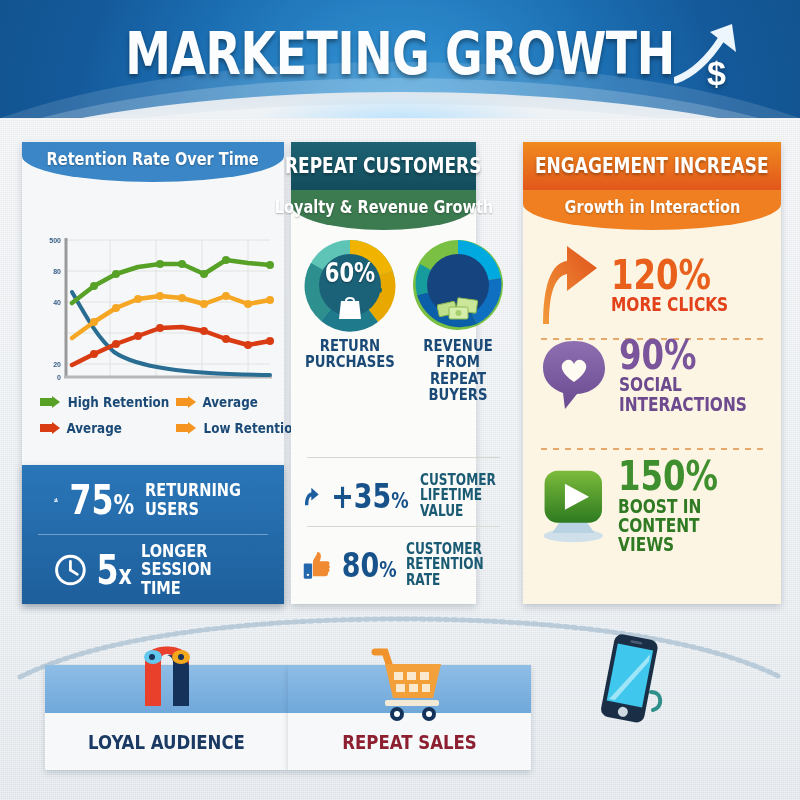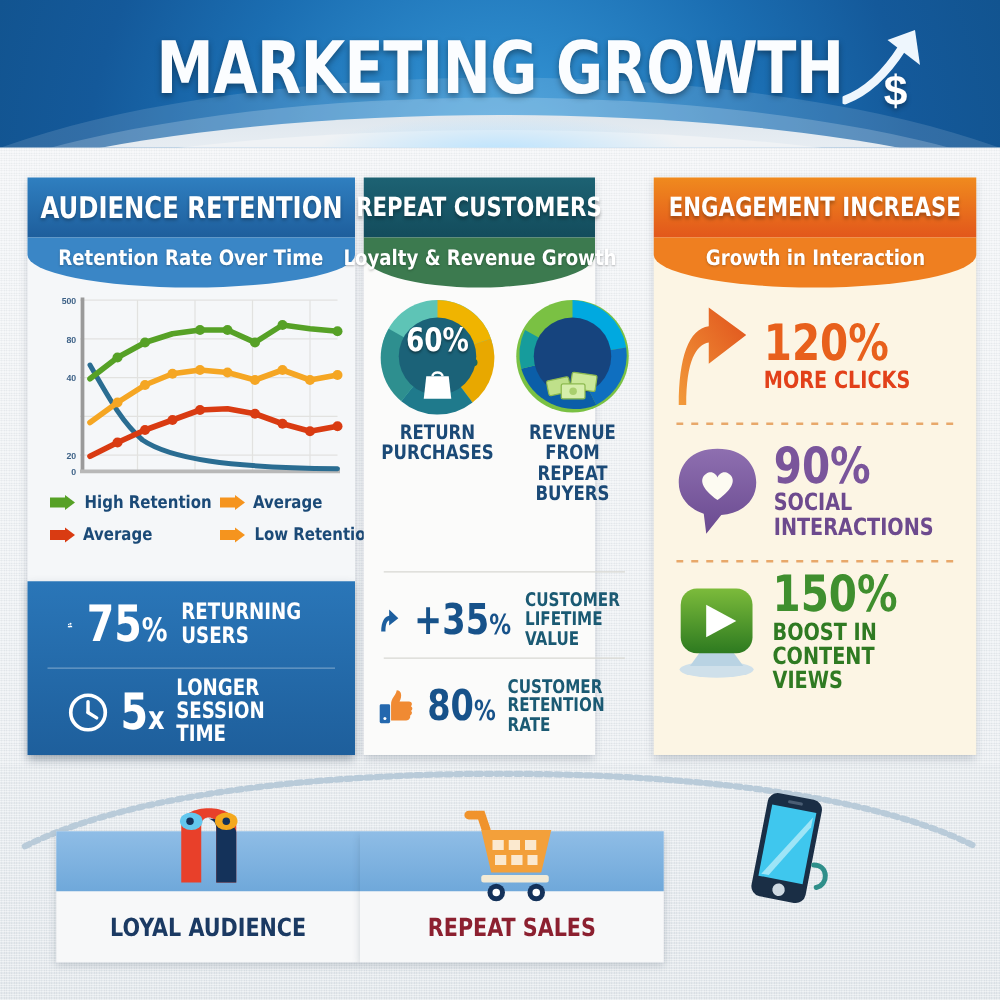--- a/index.html
+++ b/index.html
@@ -227,23 +227,20 @@
     <div class="glow"></div>
     <div id="title">MARKETING GROWTH</div>
     <svg id="title-arrow" width="64" height="62" viewBox="0 0 64 62">
       <path d="M2 58 C18 52 34 38 48 16" stroke="#eef6fd" stroke-width="7" fill="none" stroke-linecap="round"></path>
       <path d="M58 2 L62 30 L36 10 Z" fill="#eef6fd"></path>
     </svg>
     <div id="title-dollar">$</div>
   </div>
 
   <div id="panel-1" class="panel">
-    <div class="phead">
-      <span class="phead-title">AUDIENCE RETENTION</span>
-    </div>
     <div class="pribbon">
       <span class="pribbon-text">Retention Rate Over Time</span>
     </div>
 
     <div id="chart-wrap">
       <svg width="244" height="158" viewBox="0 0 244 158">
         <g>
           <line x1="32" y1="6" x2="238" y2="6" stroke="#e2e2e0" stroke-width="1"></line>
           <line x1="32" y1="37" x2="238" y2="37" stroke="#e2e2e0" stroke-width="1"></line>
           <line x1="32" y1="68" x2="238" y2="68" stroke="#e2e2e0" stroke-width="1"></line>
@@ -475,21 +472,21 @@
           </defs>
         <path d="M10 80 C10 44,18 32,28 30 L28 47 L58 24 L28 2 L28 17 C12 19,4 42,4 80 Z" fill="url(#og)"></path>
       </svg>
       <div>
         <div class="p3-num" style="color:#e8601c">120%</div>
         <div class="p3-lbl" style="color:#e2411a">MORE CLICKS</div>
       </div>
     </div>
     <div class="p3-dash" style="top:196px;"></div>
 
-    <div class="p3row" style="top:206px;height:90px;">
+    <div class="p3row" style="top:188px;height:90px;">
       <svg width="70" height="72" viewBox="0 0 70 72">
         <defs>
             <linearGradient id="pg" x1="0" y1="0" x2="0" y2="1">
           <stop offset="0" stop-color="#8e6fb0"></stop>
               <stop offset="1" stop-color="#6a4a90"></stop>
         </linearGradient>
           </defs>
         <path d="M35 2 C56 2,66 15,66 29 C66 44,54 54,38 55 L26 70 L24 54 C12 50,4 41,4 29 C4 15,14 2,35 2 Z" fill="url(#pg)"></path>
         <path d="M35 43 C22 34,20 26,26 22 C30 19,34 22,35 25 C36 22,40 19,44 22 C50 26,48 34,35 43 Z" fill="#fdfbf2"></path>
       </svg>

